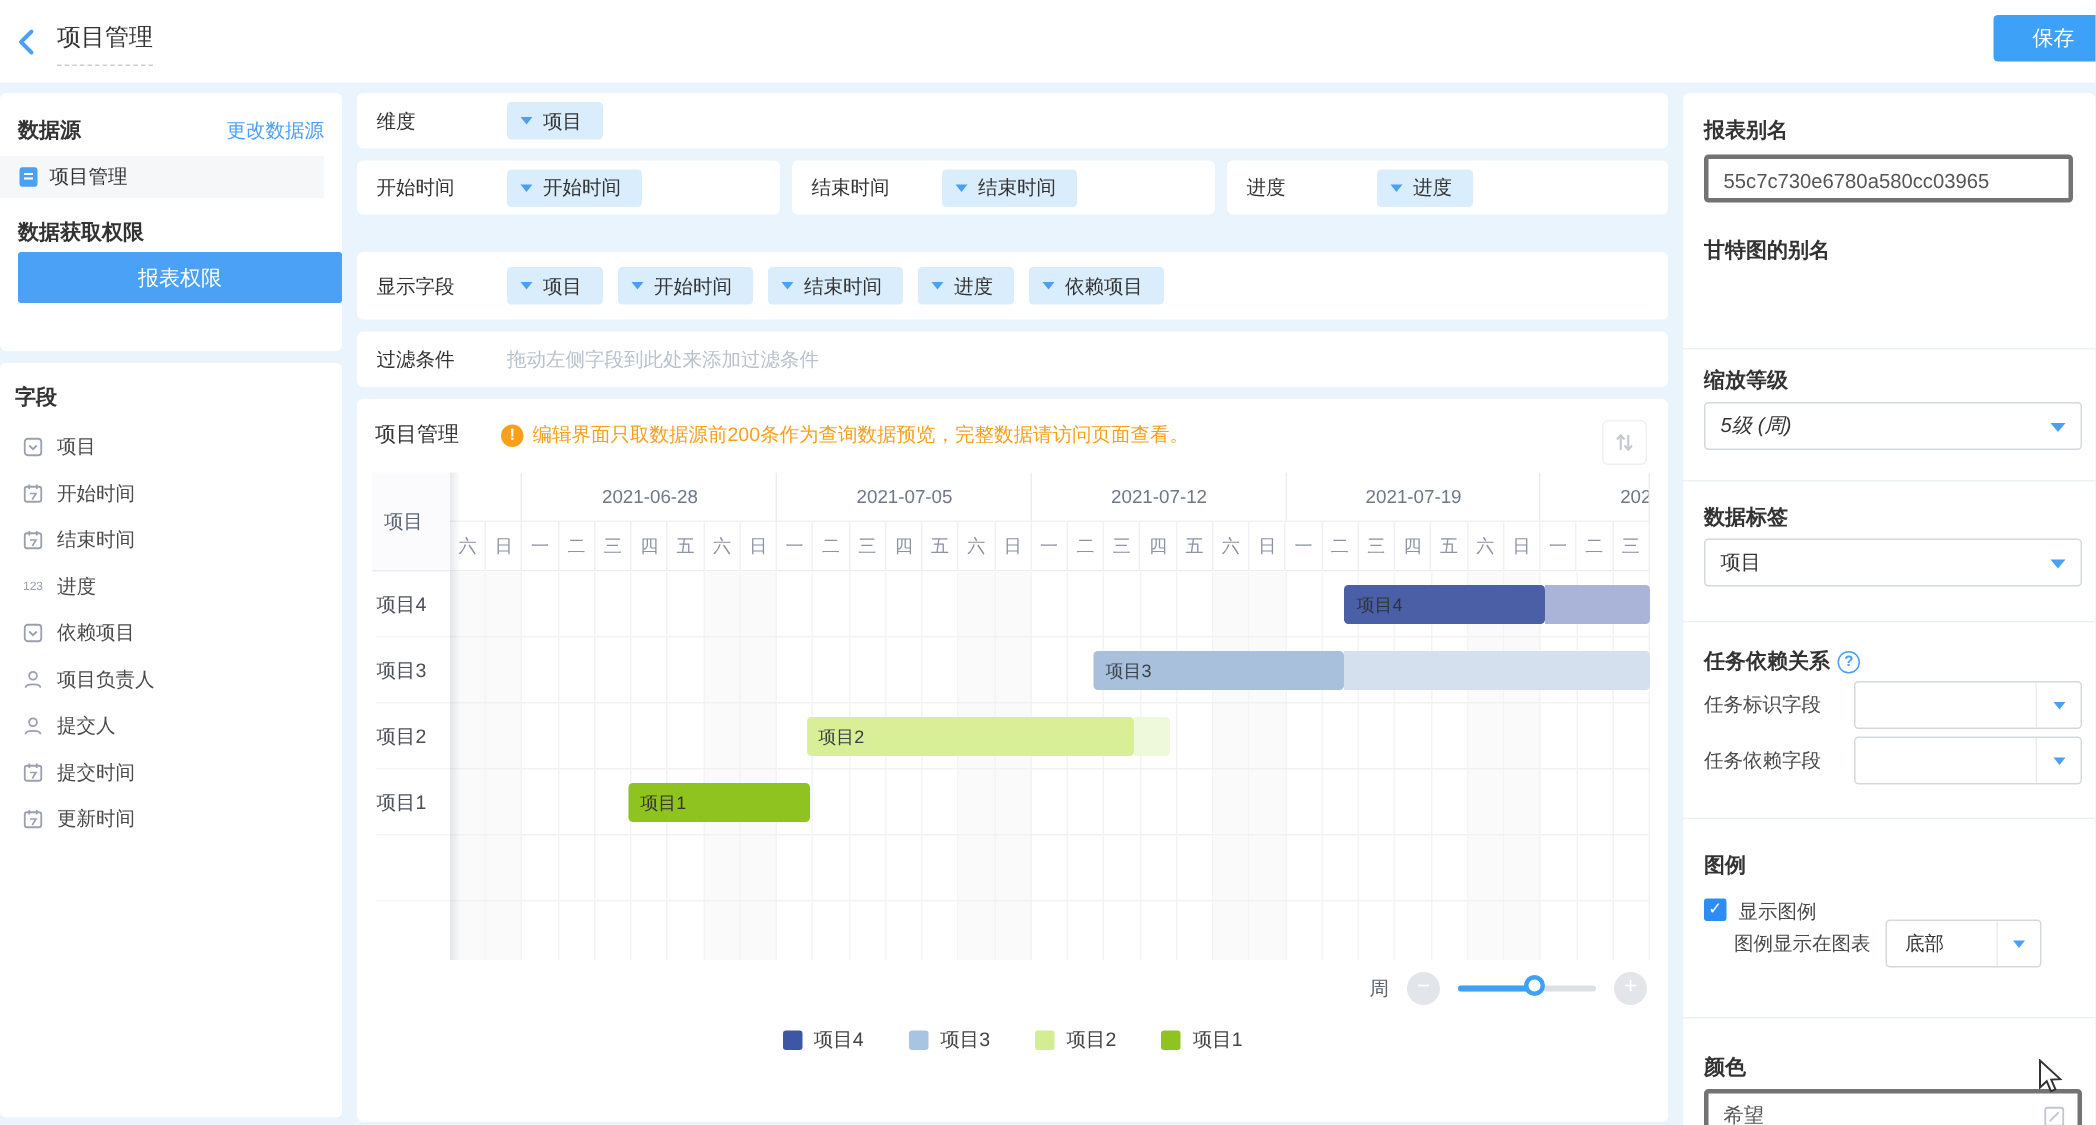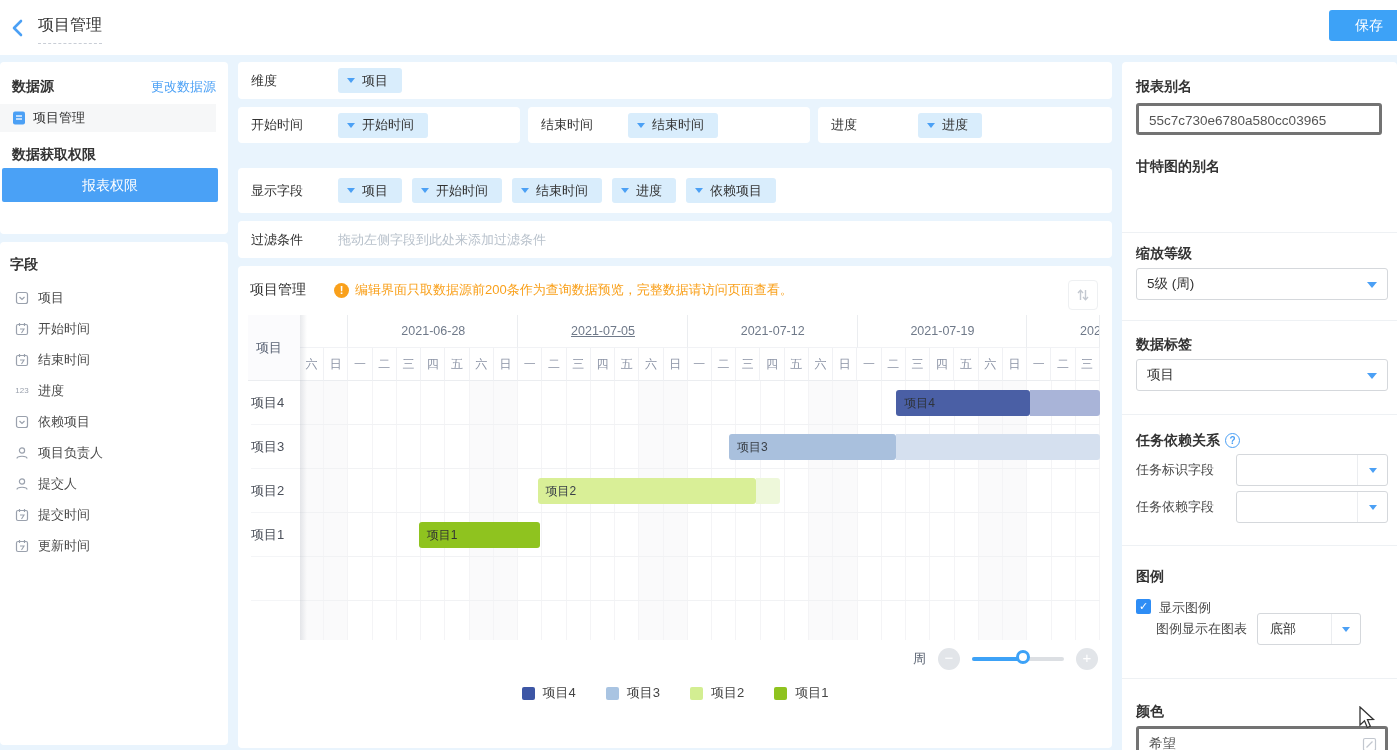--- a/index.html
+++ b/index.html
@@ -113,21 +113,21 @@
   </div>
   <div class="ds-row" style="position:absolute;left:0;top:42px;">
     <svg width="14" height="14" viewBox="0 0 14 14">
       <rect x="1" y="0.5" width="12" height="13" rx="2" fill="#4ba0f5"></rect>
       <line x1="4" y1="5" x2="10" y2="5" stroke="#fff" stroke-width="1.3"></line>
       <line x1="4" y1="8" x2="10" y2="8" stroke="#fff" stroke-width="1.3"></line>
     </svg>
     <span>项目管理</span>
   </div>
   <div class="sec-title" style="position:absolute;left:12px;top:84px;">数据获取权限</div>
-  <button class="perm-btn" style="position:absolute;left:2px;top:106px;">报表权限</button>
+  <button class="perm-btn" style="position:absolute;left:12px;top:106px;">报表权限</button>
 </div>
 
 <div class="abs panel panel-b">
   <div class="sec-title" style="position:absolute;left:10px;top:14px;">字段</div>
   <div class="field-list" style="position:absolute;left:0;top:40px;" id="field-list">
       <div class="field-item">
         <span class="fi-ic">
           <svg width="14" height="14" viewBox="0 0 14 14">
             <rect x="1.5" y="1.5" width="11" height="11" rx="2" fill="none" stroke="#9aa1ad" stroke-width="1.2"></rect>
             <polyline points="4.5,6 7,8.5 9.5,6" fill="none" stroke="#9aa1ad" stroke-width="1.2"></polyline>
@@ -295,21 +295,21 @@
     </svg>
   </div>
 
   <div class="abs g-corner">项目</div>
   <div class="abs weekrow" id="week-row">
       <div class="weekcell" style="width: 48.4848px;"></div>
       <div class="weekcell" style="width: 169.697px;">
         <span style="left:0;width:169.6969696969697px;">2021-06-28</span>
       </div>
       <div class="weekcell" style="width: 169.697px;">
-        <span style="left:0;width:169.6969696969697px;text-decoration:underline;">2021-07-05</span>
+        <span style="left:0;width:169.6969696969697px;">2021-07-05</span>
       </div>
       <div class="weekcell" style="width: 169.697px;">
         <span style="left:0;width:169.6969696969697px;">2021-07-12</span>
       </div>
       <div class="weekcell" style="width: 169.697px;">
         <span style="left:0;width:169.6969696969697px;">2021-07-19</span>
       </div>
       <div class="weekcell" style="width: 72.7273px;">
         <span style="left:0;width:169.6969696969697px;">2021-07-26</span>
       </div>
@@ -445,21 +445,21 @@
 
 <div class="abs rpanel">
   <div class="r-title" style="top:16px;">报表别名</div>
   <div class="r-input" style="top:41px;">55c7c730e6780a580cc03965</div>
 
   <div class="r-title" style="top:96px;">甘特图的别名</div>
 
   <div class="divider" style="top:170px;"></div>
 
   <div class="r-title" style="top:183px;">缩放等级</div>
-  <div class="r-select" style="top:206px;">
+  <div class="r-select" style="top:206px;font-style:italic;">
     <span>5级 (周)</span>
     <i class="caret-dn"></i>
   </div>
 
   <div class="divider" style="top:258px;"></div>
 
   <div class="r-title" style="top:274px;">数据标签</div>
   <div class="r-select" style="top:297px;">
     <span>项目</span>
     <i class="caret-dn"></i>

